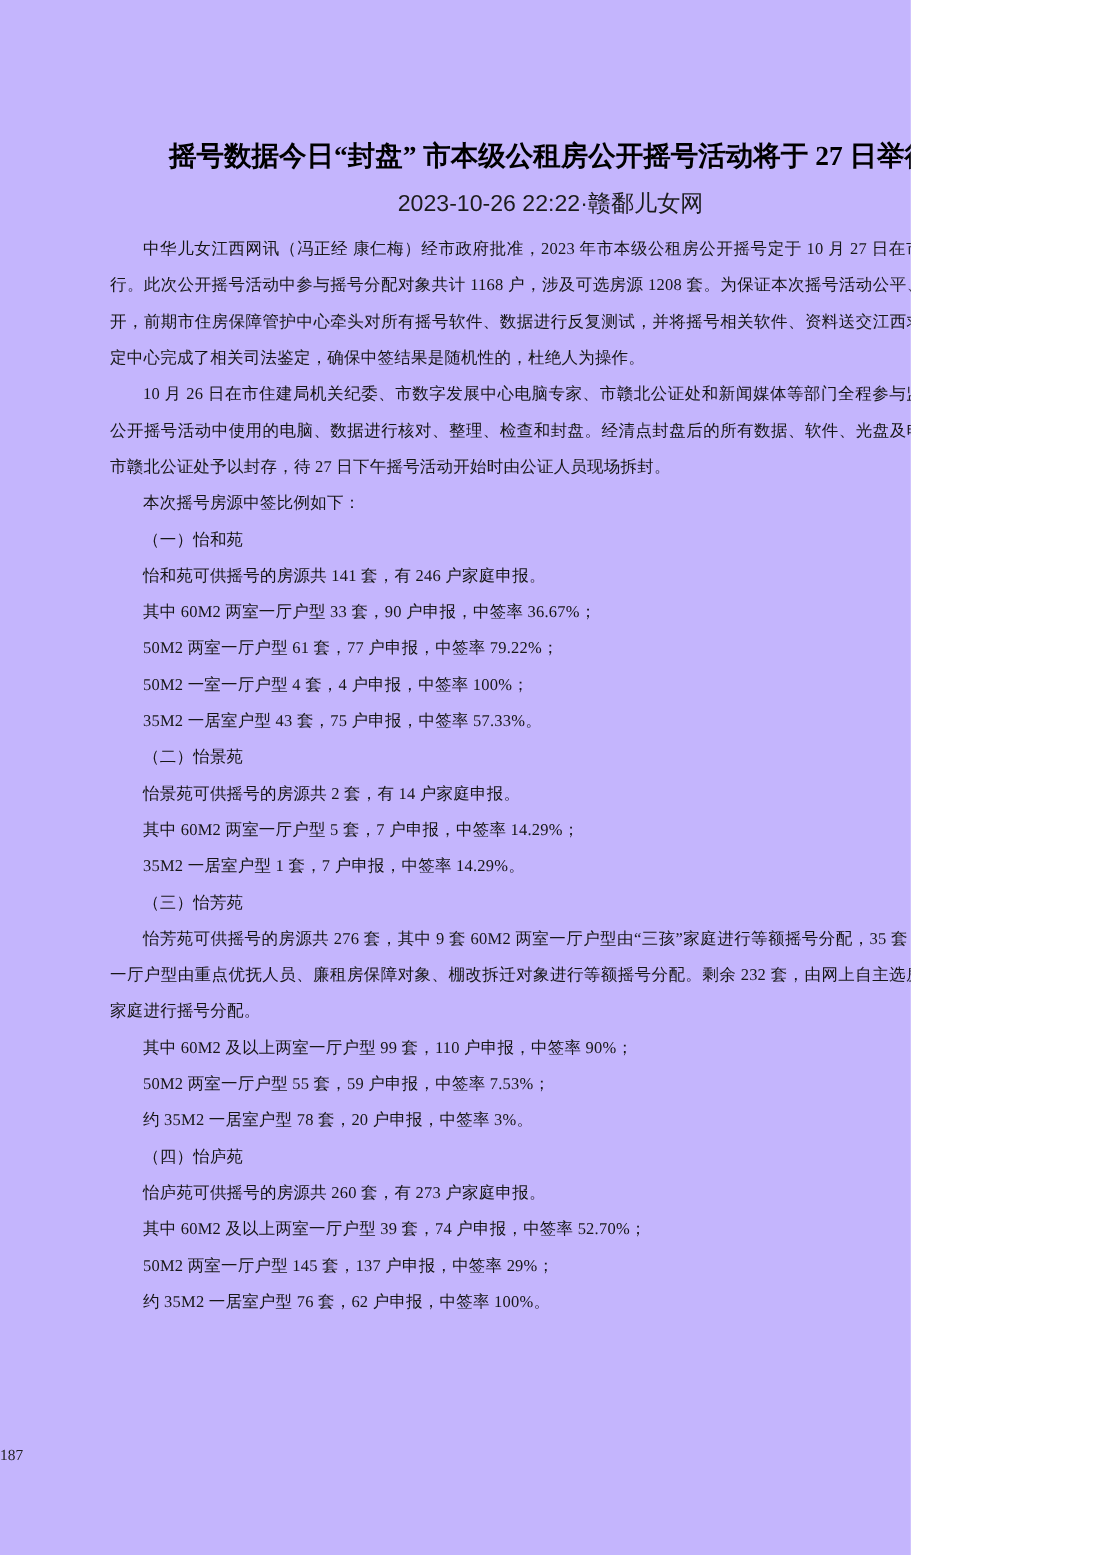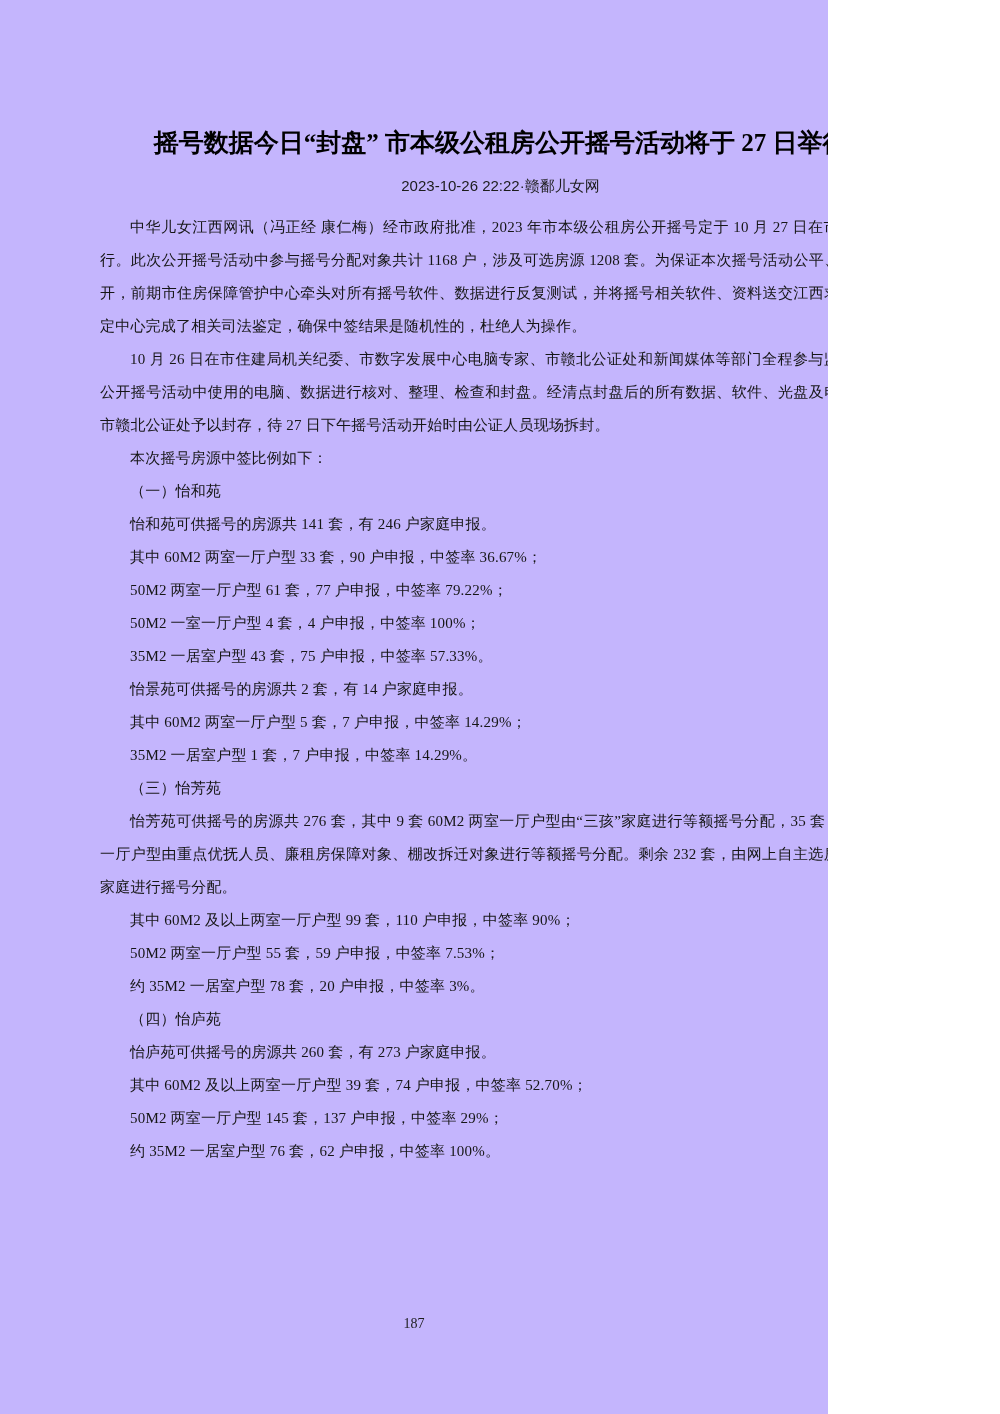--- a/index.html
+++ b/index.html
@@ -21,41 +21,41 @@
   .title {
     font-size: 25px;
     line-height: 34px;
     font-weight: 700;
     text-align: center;
     margin: 0 0 13px 0;
     color: #000000;
   }
   .dateline {
     font-family: "Liberation Sans", "DejaVu Sans", sans-serif;
-    font-size: 15px;
+    font-size: 21px;
     line-height: 19px;
     text-align: center;
     margin: 16px 0 16px 0;
     color: #1c1c1c;
   }
   .para {
     font-size: 15px;
     line-height: 33px;
     letter-spacing: 0.2px;
     margin: 0;
     text-indent: 2em;
     text-align: justify;
     color: #161616;
   }
   .footer {
     position: absolute;
     left: 0;
     top: 1316px;
     width: 100%;
-    text-align: center;
+    text-align: left;
     font-size: 14px;
     color: #1c1c1c;
     font-family: "Liberation Serif", "DejaVu Serif", serif;
   }
 </style>
 </head>
 <body>
 
 <div class="page">
   <div class="content">
@@ -64,20 +64,21 @@
 
     <p class="para">中华儿女江西网讯（冯正经 康仁梅）经市政府批准，2023 年市本级公租房公开摇号定于 10 月 27 日在市住建局举行。此次公开摇号活动中参与摇号分配对象共计 1168 户，涉及可选房源 1208 套。为保证本次摇号活动公平、公正、公开，前期市住房保障管护中心牵头对所有摇号软件、数据进行反复测试，并将摇号相关软件、资料送交江西求实司法鉴定中心完成了相关司法鉴定，确保中签结果是随机性的，杜绝人为操作。</p>
     <p class="para">10 月 26 日在市住建局机关纪委、市数字发展中心电脑专家、市赣北公证处和新闻媒体等部门全程参与监督下，对公开摇号活动中使用的电脑、数据进行核对、整理、检查和封盘。经清点封盘后的所有数据、软件、光盘及电脑将交由市赣北公证处予以封存，待 27 日下午摇号活动开始时由公证人员现场拆封。</p>
     <p class="para">本次摇号房源中签比例如下：</p>
     <p class="para">（一）怡和苑</p>
     <p class="para">怡和苑可供摇号的房源共 141 套，有 246 户家庭申报。</p>
     <p class="para">其中 60M2 两室一厅户型 33 套，90 户申报，中签率 36.67%；</p>
     <p class="para">50M2 两室一厅户型 61 套，77 户申报，中签率 79.22%；</p>
     <p class="para">50M2 一室一厅户型 4 套，4 户申报，中签率 100%；</p>
     <p class="para">35M2 一居室户型 43 套，75 户申报，中签率 57.33%。</p>
+    <p class="para">（二）怡景苑</p>
     <p class="para">怡景苑可供摇号的房源共 2 套，有 14 户家庭申报。</p>
     <p class="para">其中 60M2 两室一厅户型 5 套，7 户申报，中签率 14.29%；</p>
     <p class="para">35M2 一居室户型 1 套，7 户申报，中签率 14.29%。</p>
     <p class="para">（三）怡芳苑</p>
     <p class="para">怡芳苑可供摇号的房源共 276 套，其中 9 套 60M2 两室一厅户型由“三孩”家庭进行等额摇号分配，35 套 50M2 两室一厅户型由重点优抚人员、廉租房保障对象、棚改拆迁对象进行等额摇号分配。剩余 232 套，由网上自主选房的 189 户家庭进行摇号分配。</p>
     <p class="para">其中 60M2 及以上两室一厅户型 99 套，110 户申报，中签率 90%；</p>
     <p class="para">50M2 两室一厅户型 55 套，59 户申报，中签率 7.53%；</p>
     <p class="para">约 35M2 一居室户型 78 套，20 户申报，中签率 3%。</p>
     <p class="para">（四）怡庐苑</p>
     <p class="para">怡庐苑可供摇号的房源共 260 套，有 273 户家庭申报。</p>

